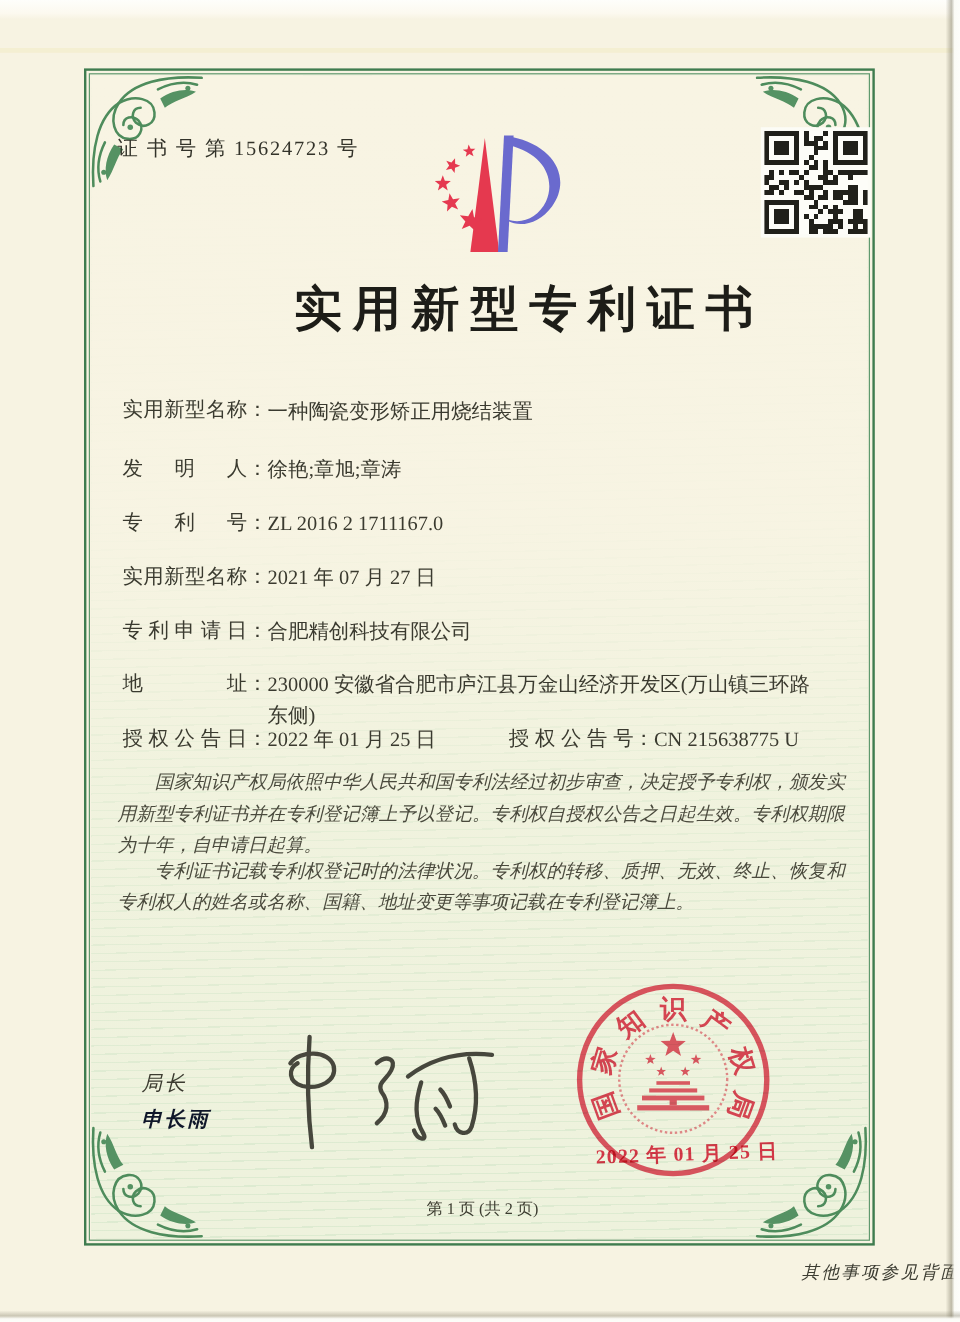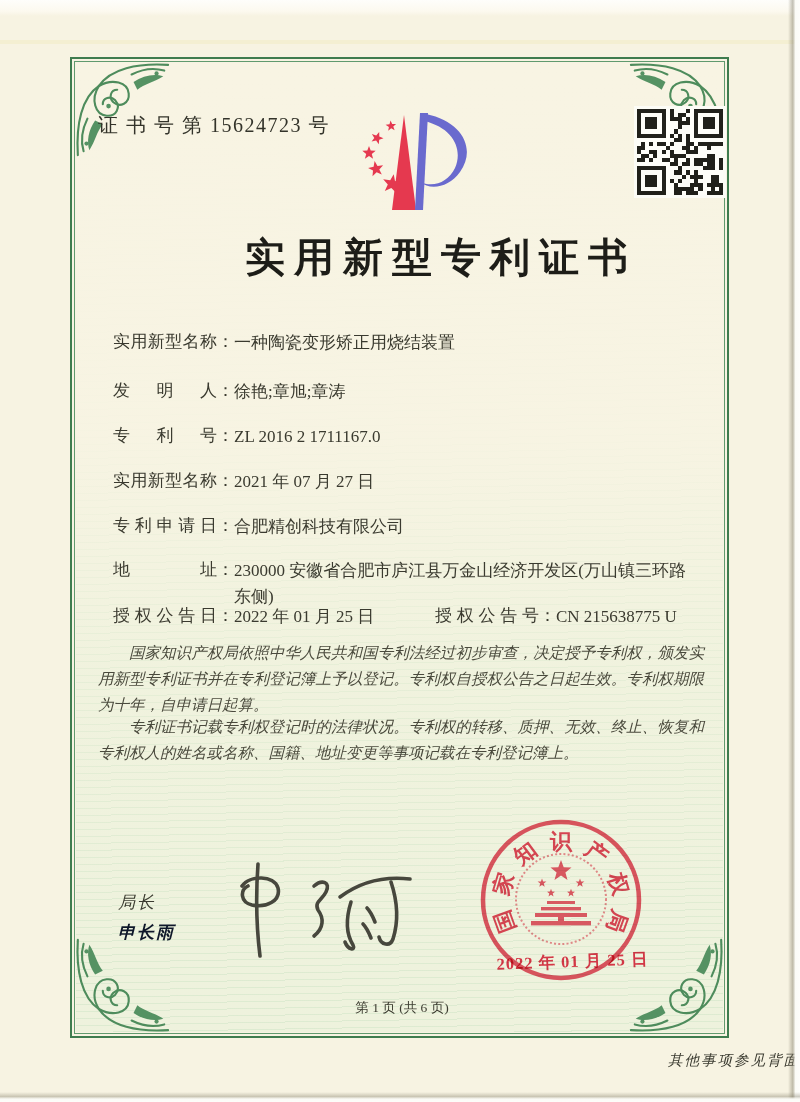--- a/index.html
+++ b/index.html
@@ -24,32 +24,32 @@
     background-image:
       linear-gradient(180deg,#f8f4e3 0%,rgba(248,244,227,.92) 38%,rgba(243,243,223,.45) 62%,rgba(238,243,219,.08) 92%),
       repeating-linear-gradient(179deg,#eef2dd 0 3px,#dcead0 3px 4px,#eef2dd 4px 7px);}
 
   .corner{position:absolute;width:96px;height:96px;z-index:2;color:#4e8c5c;}
   .corner.tl{left:74px;top:61px;}
   .corner.tr{left:629px;top:61px;transform:scaleX(-1);}
   .corner.bl{left:74px;top:938px;transform:scaleY(-1);}
   .corner.br{left:629px;top:938px;transform:scale(-1,-1);}
 
-  .cert-no{position:absolute;left:98px;top:112px;z-index:3;font-size:20px;
+  .cert-no{position:absolute;left:98px;top:112px;z-index:3;font-size:17px;
     letter-spacing:1.5px;color:#33332a;}
 
   .logo{position:absolute;left:336px;top:110px;width:136px;height:104px;z-index:3;}
   .qr{position:absolute;left:634px;top:106px;width:92px;height:92px;z-index:3;
     background:#fcfcf6;padding:3px;box-sizing:border-box;}
   .qr svg{width:100%;height:100%;shape-rendering:crispEdges;}
 
   .title{position:absolute;left:70px;top:230px;width:664px;z-index:3;text-align:center;
     font-size:40px;font-weight:700;letter-spacing:9px;color:#1d1d18;margin-left:39px;}
 
-  .row{position:absolute;left:113px;z-index:3;display:flex;font-size:17px;color:#3a3a2f;}
+  .row{position:absolute;left:102px;z-index:3;display:flex;font-size:17px;color:#3a3a2f;}
   .lbl{display:inline-block;width:104px;text-align:justify;text-align-last:justify;}
   .colon{width:17px;}
   .val{max-width:452px;line-height:26px;}
   .g2{position:absolute;left:322px;top:0;display:flex;white-space:nowrap;}
 
   .para{position:absolute;left:98px;width:606px;z-index:3;font-size:15.5px;line-height:26px;
     color:#4a4a3d;font-style:italic;text-indent:2em;text-align:justify;}
 
   .sig-title{position:absolute;left:118px;top:891px;z-index:3;font-size:17px;color:#3b3b30;font-style:italic;letter-spacing:2px;}
   .sig-name{position:absolute;left:118px;top:921px;z-index:3;font-size:17px;color:#0f172a;font-style:italic;letter-spacing:2px;font-weight:bold;}
@@ -345,18 +345,18 @@
       <text x="32.618442752845496" y="106.52120859954012" transform="rotate(-110.0 32.6 106.5)" fill="#e23a50" font-size="22" font-weight="700" text-anchor="middle" dominant-baseline="central" font-family="&quot;Liberation Serif&quot;,serif">国</text>
       <text x="31.520629261070667" y="68.7918060373346" transform="rotate(-73.3 31.5 68.8)" fill="#e23a50" font-size="22" font-weight="700" text-anchor="middle" dominant-baseline="central" font-family="&quot;Liberation Serif&quot;,serif">家</text>
       <text x="53.17048449783282" y="37.87260843469738" transform="rotate(-36.7 53.2 37.9)" fill="#e23a50" font-size="22" font-weight="700" text-anchor="middle" dominant-baseline="central" font-family="&quot;Liberation Serif&quot;,serif">知</text>
       <text x="89" y="26" transform="rotate(0.0 89.0 26.0)" fill="#e23a50" font-size="22" font-weight="700" text-anchor="middle" dominant-baseline="central" font-family="&quot;Liberation Serif&quot;,serif">识</text>
       <text x="124.82951550216715" y="37.87260843469736" transform="rotate(36.7 124.8 37.9)" fill="#e23a50" font-size="22" font-weight="700" text-anchor="middle" dominant-baseline="central" font-family="&quot;Liberation Serif&quot;,serif">产</text>
       <text x="146.47937073892933" y="68.79180603733457" transform="rotate(73.3 146.5 68.8)" fill="#e23a50" font-size="22" font-weight="700" text-anchor="middle" dominant-baseline="central" font-family="&quot;Liberation Serif&quot;,serif">权</text>
       <text x="145.3815572471545" y="106.52120859954013" transform="rotate(110.0 145.4 106.5)" fill="#e23a50" font-size="22" font-weight="700" text-anchor="middle" dominant-baseline="central" font-family="&quot;Liberation Serif&quot;,serif">局</text>
     </svg>
   <div class="seal-date">2022 年 01 月 25 日</div>
 
-  <div class="page-info">第 1 页 (共 6 页)</div>
+  <div class="page-info">第 1 页 (共 2 页)</div>
   <div class="back-note">其他事项参见背面</div>
 
   <div class="scan-right"></div>
   <div class="scan-bottom"></div>
 </div>
 
 </body></html>

